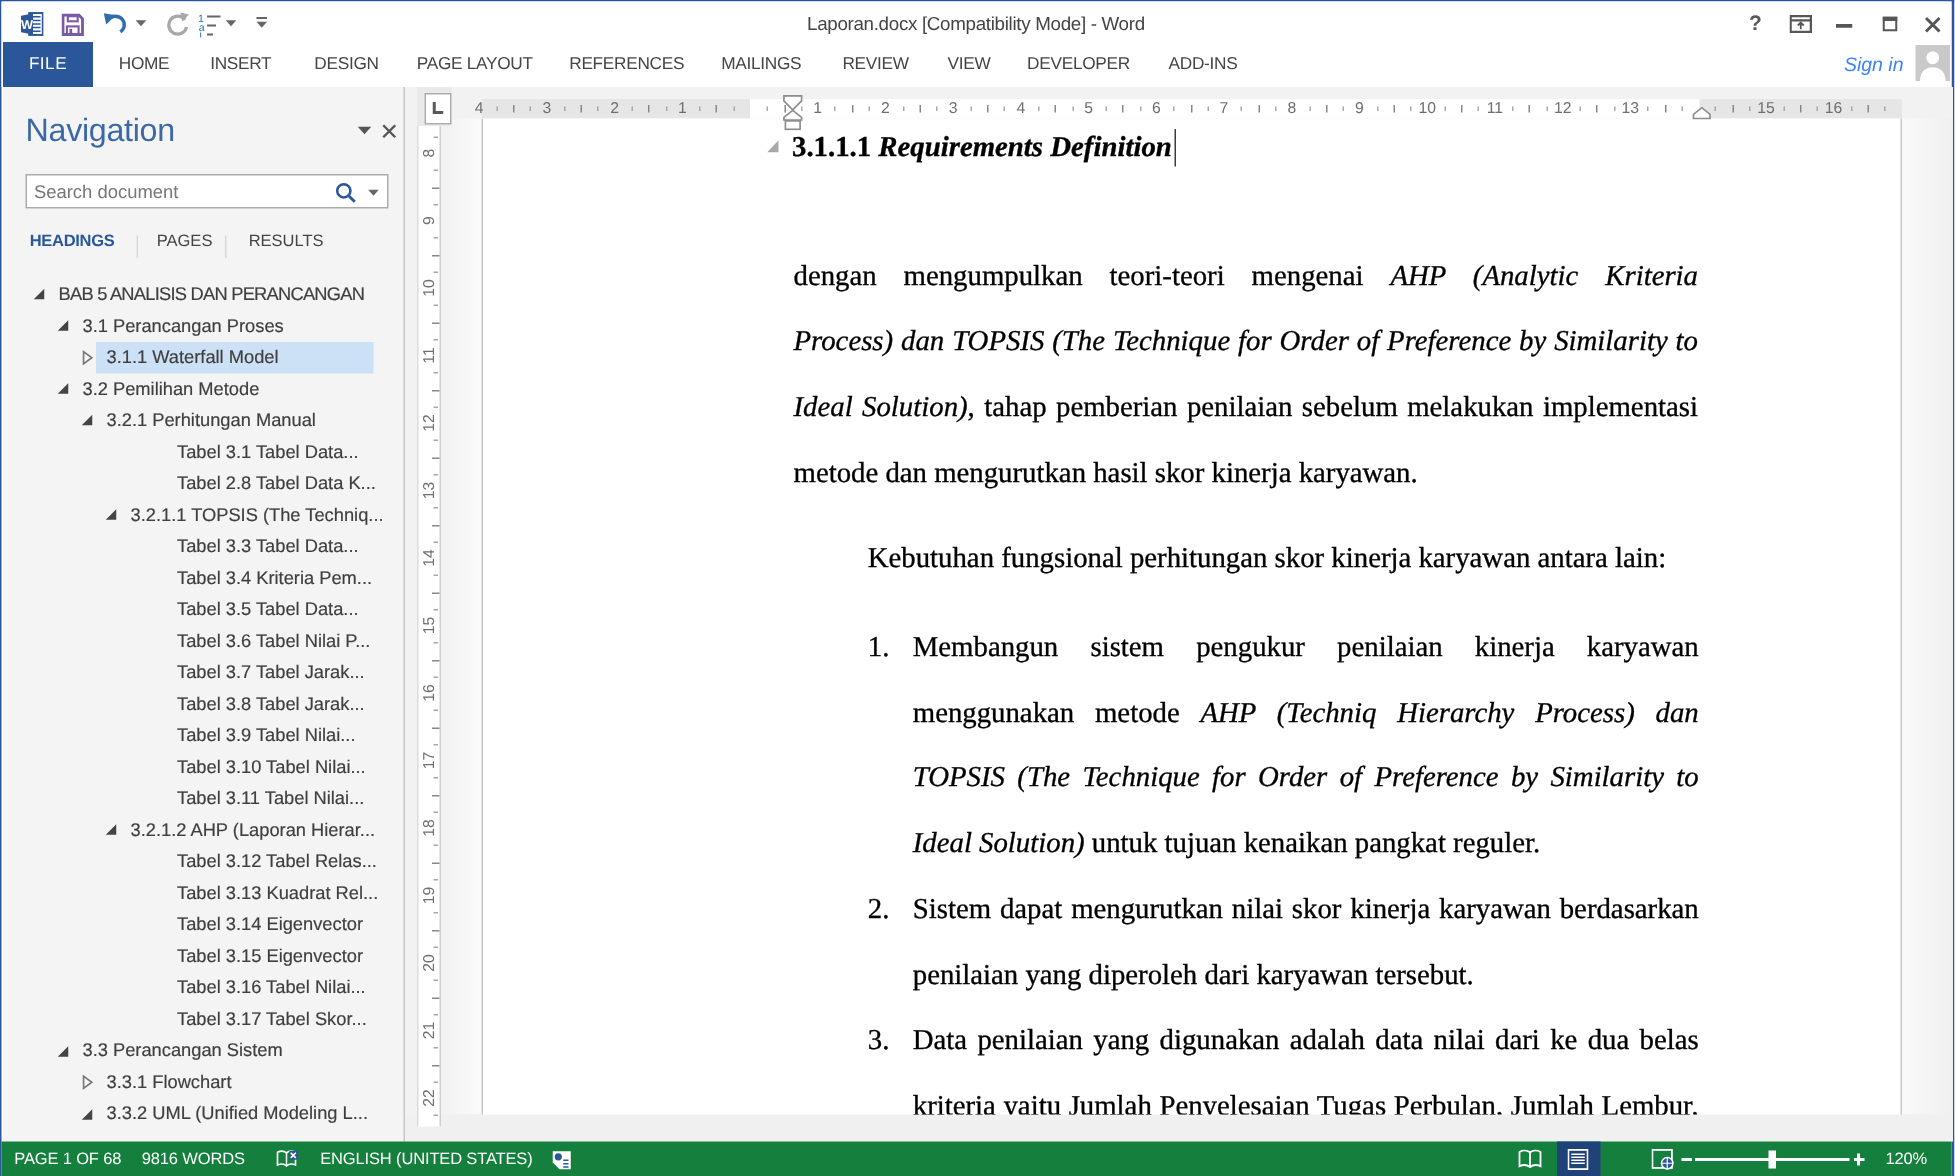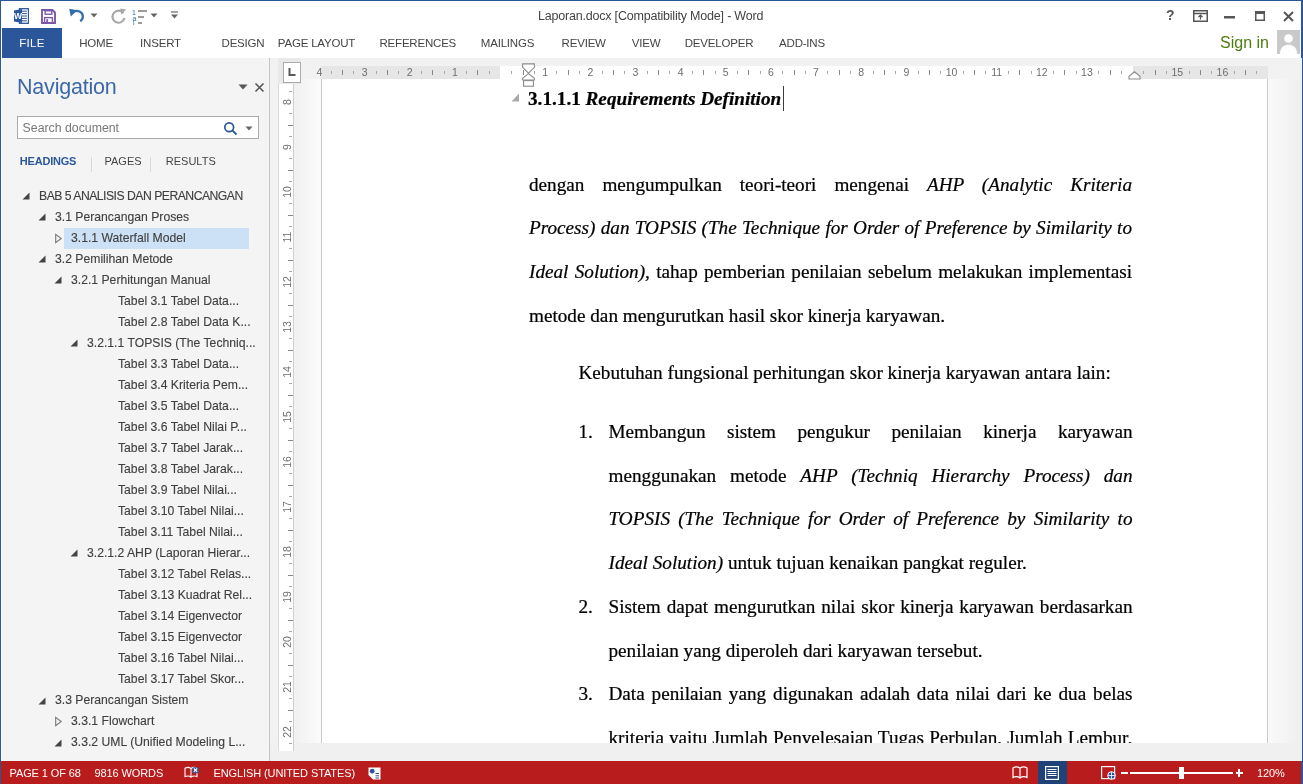--- a/index.html
+++ b/index.html
@@ -11,21 +11,21 @@
 #title { position:absolute; left:537px; top:7.5px; font-size:12.5px; letter-spacing:-.2px;
   color:#444; white-space:nowrap; }
 .qat { position:absolute; top:0; }
 .wcg { position:absolute; top:0; color:#565656; }
 
 #tabrow { position:absolute; left:0; top:27px; width:100%; height:30px; background:#fff; }
 #filetab { position:absolute; left:1px; top:0; width:60px; height:30px; background:#2b579a;
   color:#fff; font-size:11.5px; text-align:center; line-height:30px; letter-spacing:.3px; }
 .rtab { position:absolute; top:0; height:30px; line-height:31px; font-size:11.5px; color:#444;
   letter-spacing:-.2px; white-space:nowrap; transform:translateX(-50%); }
-#signin { position:absolute; right:32px; top:0; line-height:30px; font-size:16px; color:#4d7c0f; }
+#signin { position:absolute; right:32px; top:0; line-height:30px; font-size:13px; color:#3b82f6;font-style:italic; }
 #avatar { position:absolute; right:1px; top:2px; width:23px; height:24px; background:#c9c9c9; overflow:hidden; }
 
 #nav { position:absolute; left:1px; top:57px; width:268px; height:703px; background:#f4f4f4;
   border-right:1px solid #c6c6c6; overflow:hidden; }
 #navtitle { position:absolute; left:15px; top:17px; font-size:21.5px; line-height:24px; color:#3c68a8; letter-spacing:-.2px; }
 #searchbox { position:absolute; left:14.6px; top:58.3px; width:242.6px; height:22.4px;
   background:#fff; border:1px solid #ababab; }
 #searchph { position:absolute; left:5px; top:4px; font-size:12.3px; color:#777; }
 .ntab { position:absolute; top:97px; font-size:11px; color:#444; letter-spacing:0; }
 .nsep { position:absolute; top:99px; width:1px; height:15px; background:#d9d9d9; }
@@ -53,21 +53,21 @@
 .vtick { position:absolute; left:9px; width:4.5px; height:1px; background:#888; }
 .vtickq { position:absolute; left:10px; width:2.5px; height:1px; background:#a8a8a8; }
 #page { position:absolute; left:50.5px; top:21.0px; width:947.5px; height:664.0px;
   background:#fff; border-left:1px solid #c9c9c9; border-right:1px solid #c9c9c9; overflow:hidden;
   font-family:"Liberation Serif",serif; font-size:19.2px; color:#000; -webkit-text-stroke:0.22px #000; }
 #page .dj, #page .dl { position:absolute; line-height:19.2px; white-space:normal; }
 #page .dj { text-align:justify; text-align-last:justify; }
 
 .mkr { position:absolute; z-index:6; }
 
-#status { position:absolute; left:0; top:760px; width:100%; height:24px; background:#b91c1c;
+#status { position:absolute; left:0; top:760px; width:100%; height:24px; background:#15803d;
   color:#fff; font-size:11px; }
 .st { position:absolute; top:5.5px; white-space:nowrap; letter-spacing:-.1px; }
 </style></head>
 <body>
 <div id="win">
 
   <div id="titlebar">
 
     <svg class="qat" style="left:13px;top:7px" width="15" height="16" viewBox="0 0 15 16">
       <rect x="5.5" y="0.7" width="9" height="14.6" fill="#fff" stroke="#2b579a" stroke-width="1.3"></rect>
@@ -137,21 +137,21 @@
     </svg>
     <svg class="wcg" style="left:1282px;top:10px" width="11" height="11" viewBox="0 0 11 11">
       <path d="M1 1 L10 10 M10 1 L1 10" stroke="#565656" stroke-width="2"></path>
     </svg>
   </div>
 
   <div id="tabrow">
     <div id="filetab">FILE</div>
     <div class="rtab" style="left:95px">HOME</div>
     <div class="rtab" style="left:159.5px">INSERT</div>
-    <div class="rtab" style="left:242px">DESIGN</div>
+    <div class="rtab" style="left:230px">DESIGN</div>
     <div class="rtab" style="left:315.5px">PAGE LAYOUT</div>
     <div class="rtab" style="left:416.8px">REFERENCES</div>
     <div class="rtab" style="left:506.5px">MAILINGS</div>
     <div class="rtab" style="left:582.7px">REVIEW</div>
     <div class="rtab" style="left:645px">VIEW</div>
     <div class="rtab" style="left:718px">DEVELOPER</div>
     <div class="rtab" style="left:801px">ADD-INS</div>
     <div id="signin">Sign in</div>
     <div id="avatar">
       <svg width="23" height="24" viewBox="0 0 23 24">

